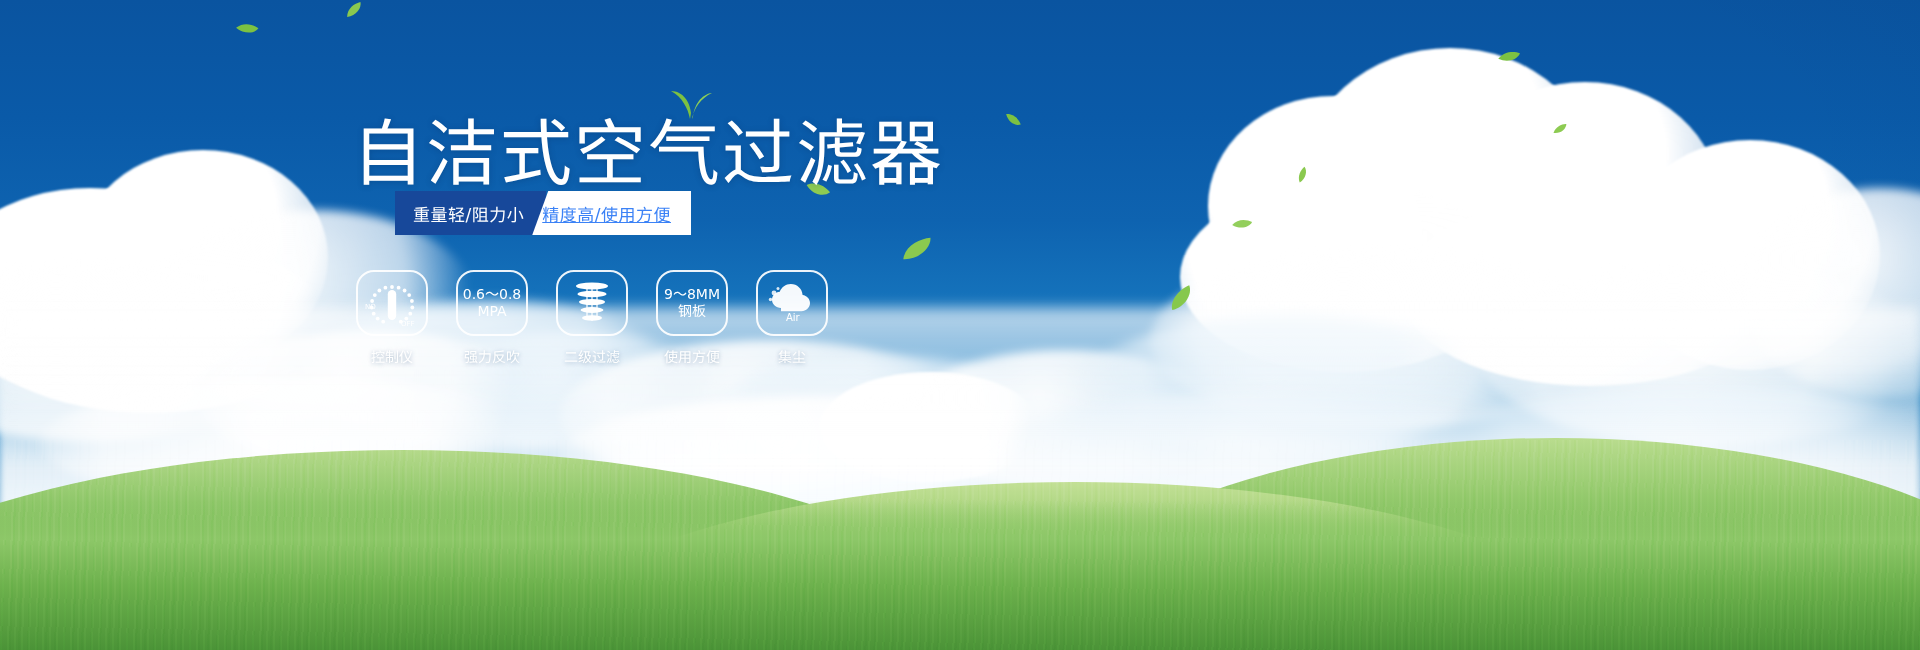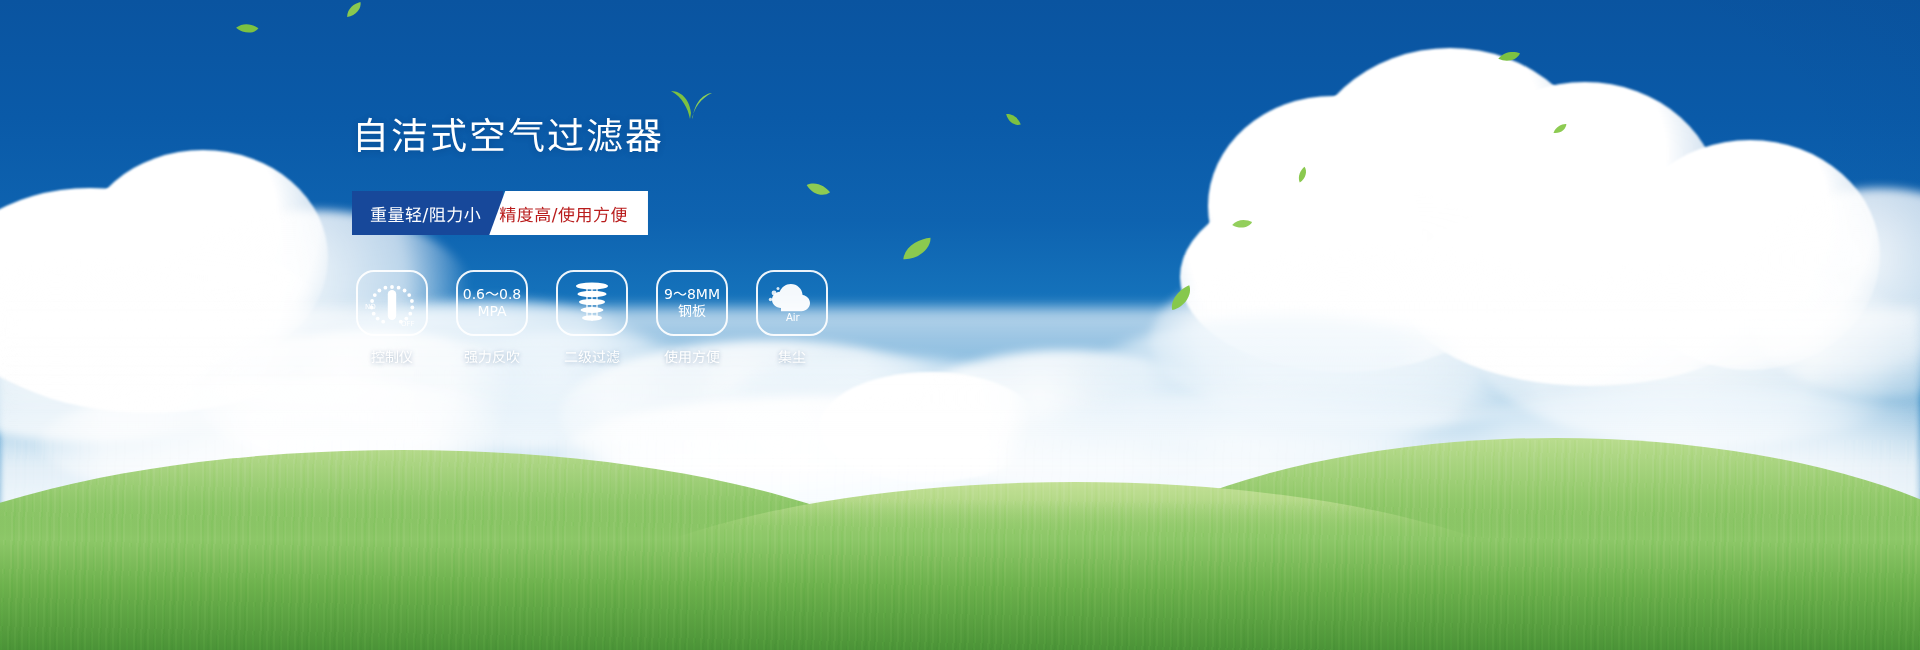--- a/index.html
+++ b/index.html
@@ -102,45 +102,47 @@
   .leaf svg{display:block;}
 
   
   .content{position:absolute;left:0;top:0;width:100%;height:100%;}
 
   .title-wrap{
     position:absolute;left:352px;top:118px;
     display:flex;align-items:flex-start;
   }
   .title{
-    font-size:37px;line-height:1;letter-spacing:2px;
+    font-size:72px;line-height:1;letter-spacing:2px;
     color:#ffffff;font-weight:400;white-space:nowrap;
     text-shadow:0 1px 6px rgba(4,44,92,.30);
   }
   .title-leaf{position:absolute;left:317px;top:-28px;}
 
   
   .tagline{
     position:absolute;left:352px;top:191px;
     display:flex;height:44px;
   }
   .pill{
     display:flex;align-items:center;justify-content:center;
     font-size:17px;letter-spacing:.5px;white-space:nowrap;
     height:44px;box-sizing:border-box;
   }
   .pill.dark{
     background:#17489a;color:#ffffff;
     padding:0 22px 0 18px;
+    margin-left:43px;
   }
   .pill.light{
-    background:#ffffff;color:#b91c1c;
+    background:#ffffff;color:#3b82f6;
     padding:0 20px 0 10px;
     margin-left:-14px;
     clip-path:polygon(16px 0, 100% 0, 100% 100%, 0 100%);
+    text-decoration:underline;
   }
 
   
   .features{
     position:absolute;left:356px;top:270px;
     display:flex;gap:28px;
   }
   .feature{
     width:72px;
     display:flex;flex-direction:column;align-items:center;

